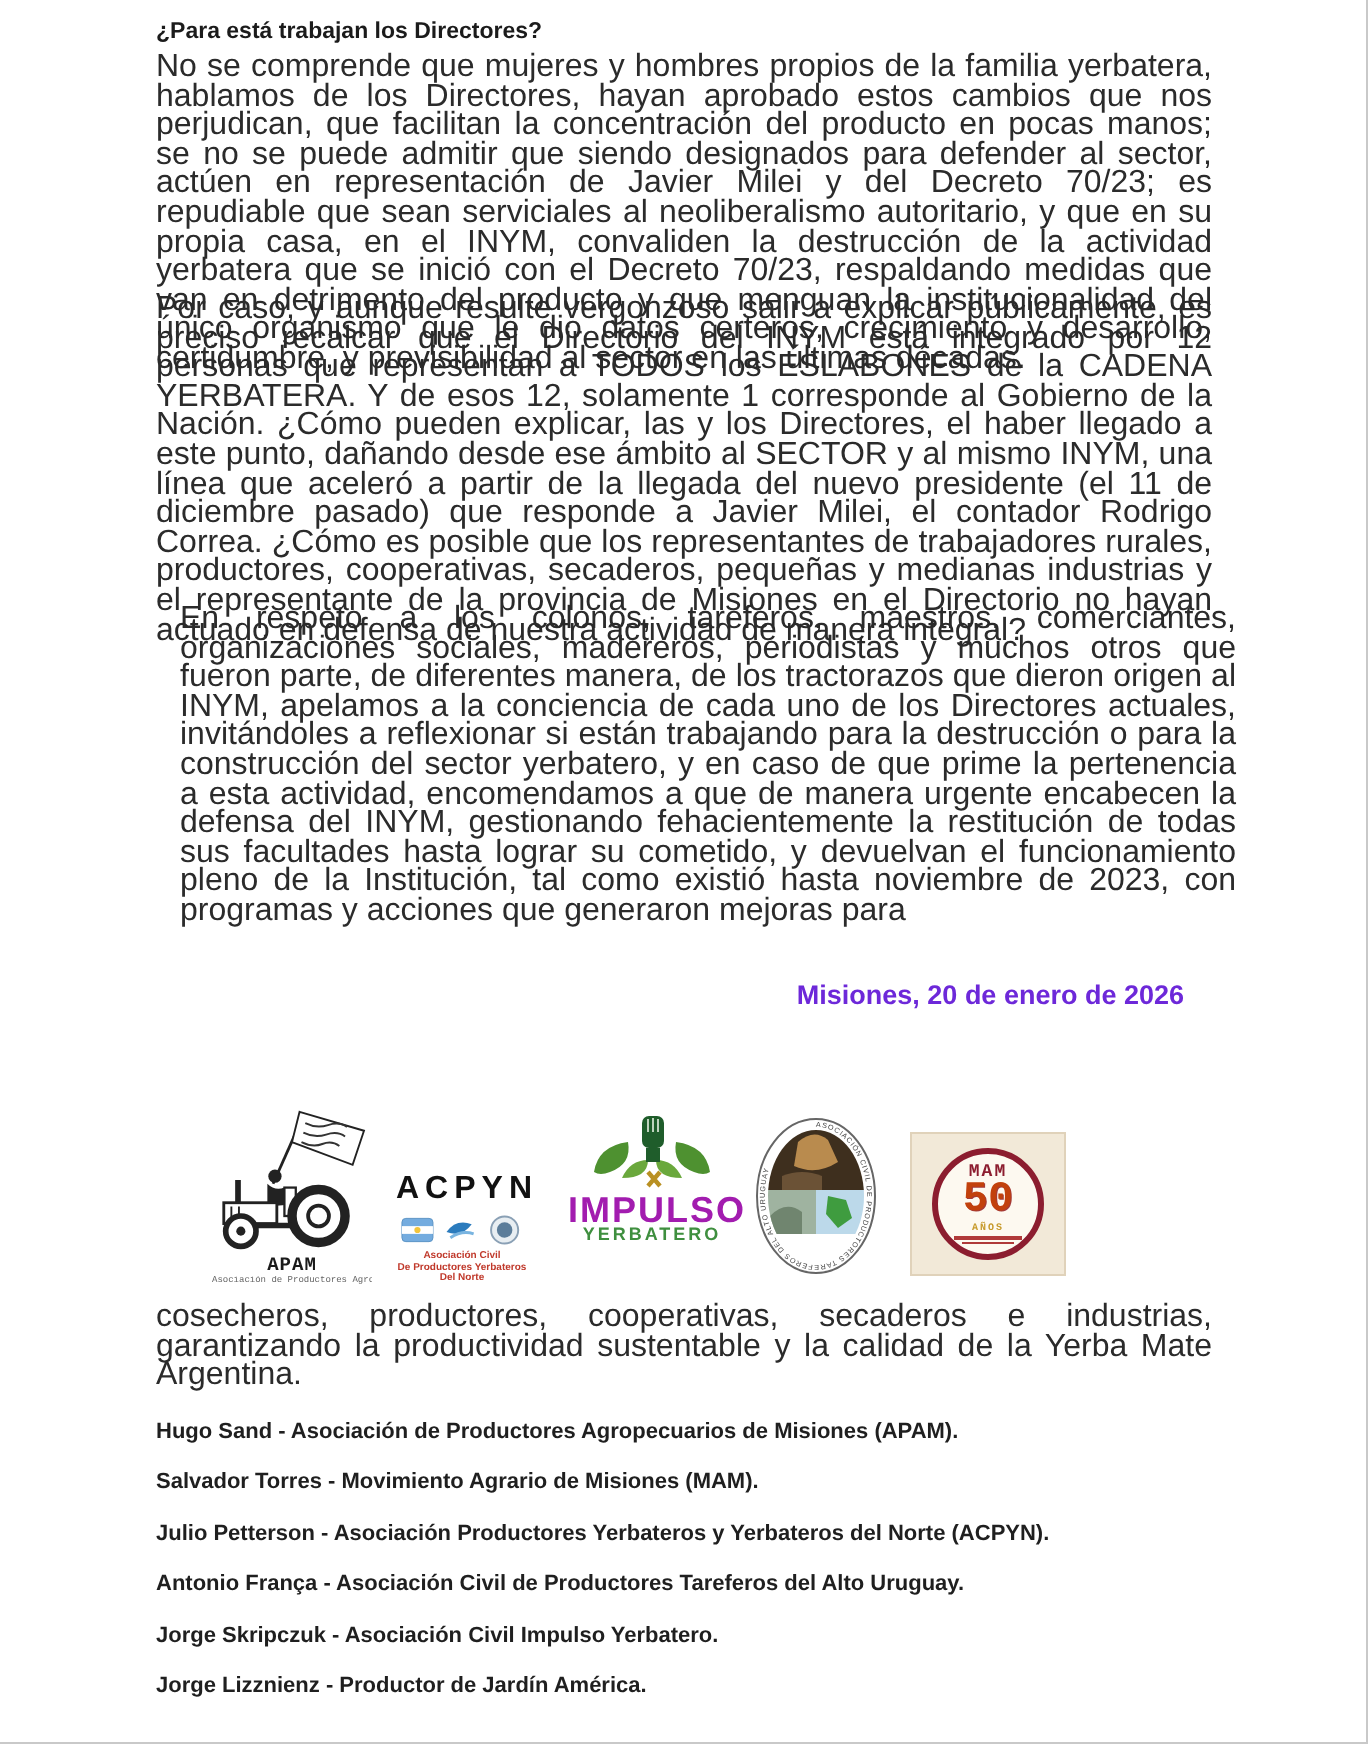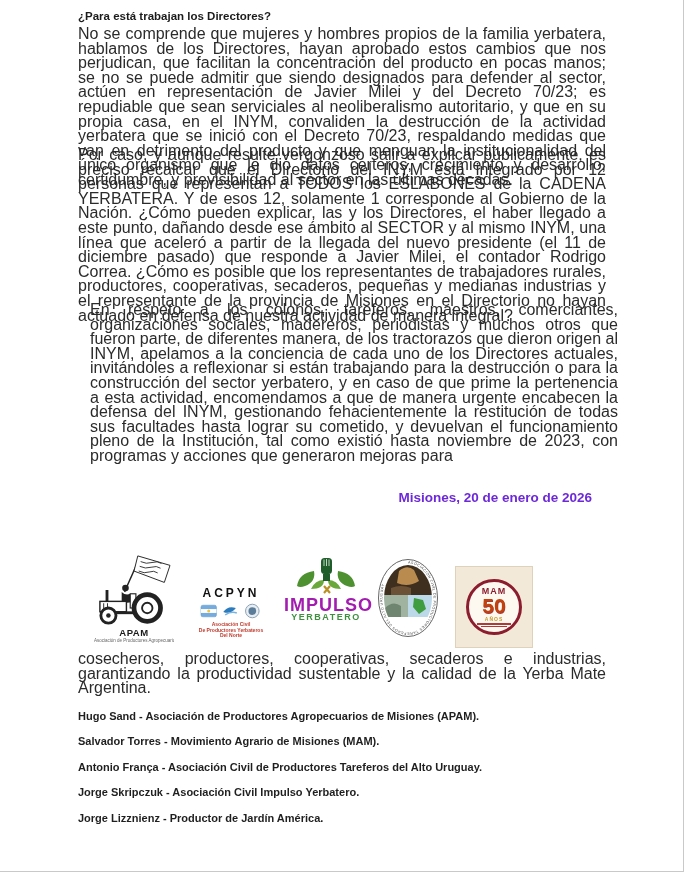--- a/index.html
+++ b/index.html
@@ -28,38 +28,38 @@
   #para3{top:303px;margin-left:12px;}
   #dateline{
     top:490px;text-align:right;padding-right:14px;box-sizing:border-box;
     font-weight:bold;font-size:13.5px;color:#6d28d9;
   }
   #para4{top:652px;}
 
   
   #logos{top:554px;height:100px;}
   .logo{position:absolute;text-align:center;}
-  #logo-apam{left:16px;top:0;width:80px;}
+  #logo-apam{left:28px;top:0;width:80px;font-family:Liberation Mono, monospace;}
   .apam-acronym{font-size:9.5px;font-weight:bold;color:#1a1a1a;letter-spacing:0.5px;margin-top:1px;}
   .apam-sub{font-size:4.5px;color:#666;white-space:nowrap;overflow:hidden;}
 
   #logo-acpyn{left:120px;top:32px;width:66px;}
-  .acpyn-title{font-size:12px;font-weight:bold;letter-spacing:3px;color:#111;margin-bottom:2px;}
+  .acpyn-title{font-size:16px;font-weight:bold;letter-spacing:3px;color:#111;margin-bottom:2px;}
   .acpyn-red{font-size:5px;line-height:5.6px;font-weight:bold;color:#c0392b;margin-top:2px;}
 
   #logo-impulso{left:206px;top:2px;width:84px;}
   .impulso-w1{font-size:18px;font-weight:bold;letter-spacing:1px;color:#a21caf;line-height:14px;}
   .impulso-w2{font-size:9px;font-weight:bold;letter-spacing:1.5px;color:#3f8f3f;line-height:11px;}
 
   #logo-tareferos{left:299px;top:4px;width:62px;}
 
   #logo-mam{left:377px;top:12px;width:78px;}
   .mam-box{
-    width:78px;height:82px;background:#f2e9d8;border:1px solid #e0d2ba;
-    box-sizing:border-box;display:flex;align-items:center;justify-content:center;
+    width:78px;height:72px;background:#f2e9d8;border:1px solid #e0d2ba;
+    box-sizing:border-box;display:flex;align-items:center;justify-content:center;font-family:Liberation Mono, monospace;
   }
   .mam-circle{
     width:56px;height:56px;border:3px solid #8c1d2f;border-radius:50%;
     background:#fdf9f0;box-sizing:border-box;
     display:flex;flex-direction:column;align-items:center;justify-content:center;
   }
   .mam-acronym{font-size:9px;font-weight:bold;color:#8c1d2f;line-height:9px;letter-spacing:1px;}
   .mam-number{font-size:21px;font-weight:bold;color:#c2410c;line-height:20px;text-shadow:0.5px 0.5px 0 #a33a3a;}
   .mam-unit{font-size:5px;font-weight:bold;color:#c79a2a;line-height:6px;letter-spacing:1px;}
   .mam-lines{display:flex;flex-direction:column;align-items:center;gap:1px;margin-top:1px;}
@@ -190,18 +190,19 @@
       </div>
     </div>
 
   </div>
 
   <div id="para4" class="col p">cosecheros, productores, cooperativas, secaderos e industrias, garantizando la productividad sustentable y la calidad de la Yerba Mate Argentina.</div>
 
   <div id="signatures" class="col">
     <div class="sig">Hugo Sand - Asociación de Productores Agropecuarios de Misiones (APAM).</div>
     <div class="sig">Salvador Torres - Movimiento Agrario de Misiones (MAM).</div>
+    <div class="sig">Julio Petterson - Asociación Productores Yerbateros y Yerbateros del Norte (ACPYN).</div>
     <div class="sig">Antonio França - Asociación Civil de Productores Tareferos del Alto Uruguay.</div>
     <div class="sig">Jorge Skripczuk - Asociación Civil Impulso Yerbatero.</div>
     <div class="sig">Jorge Lizznienz - Productor de Jardín América.</div>
   </div>
 
 </div>
 
 </body></html>

